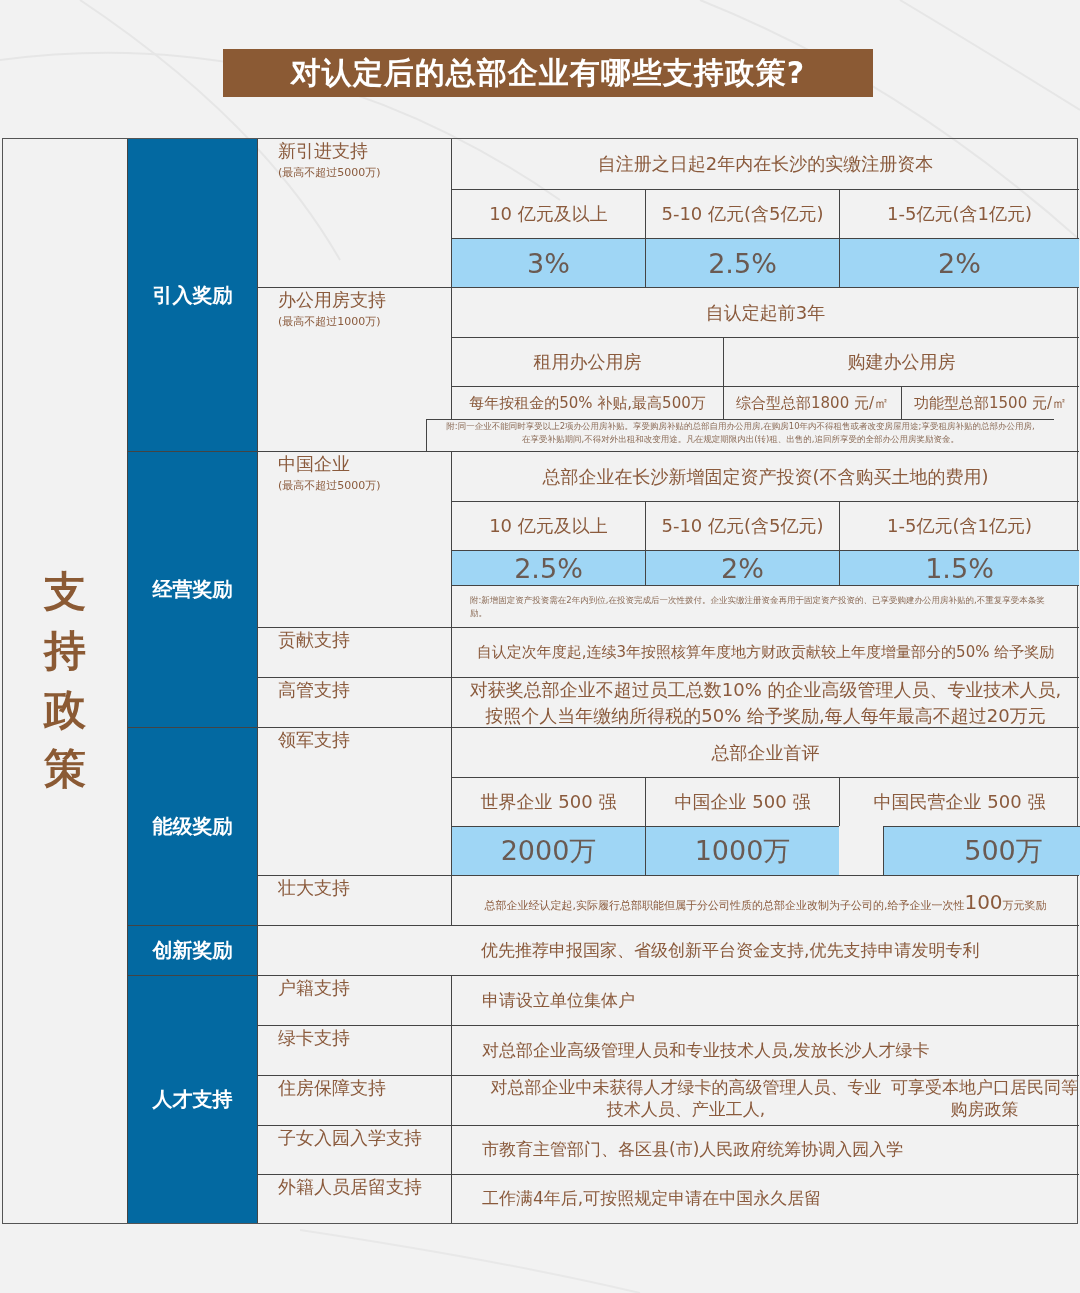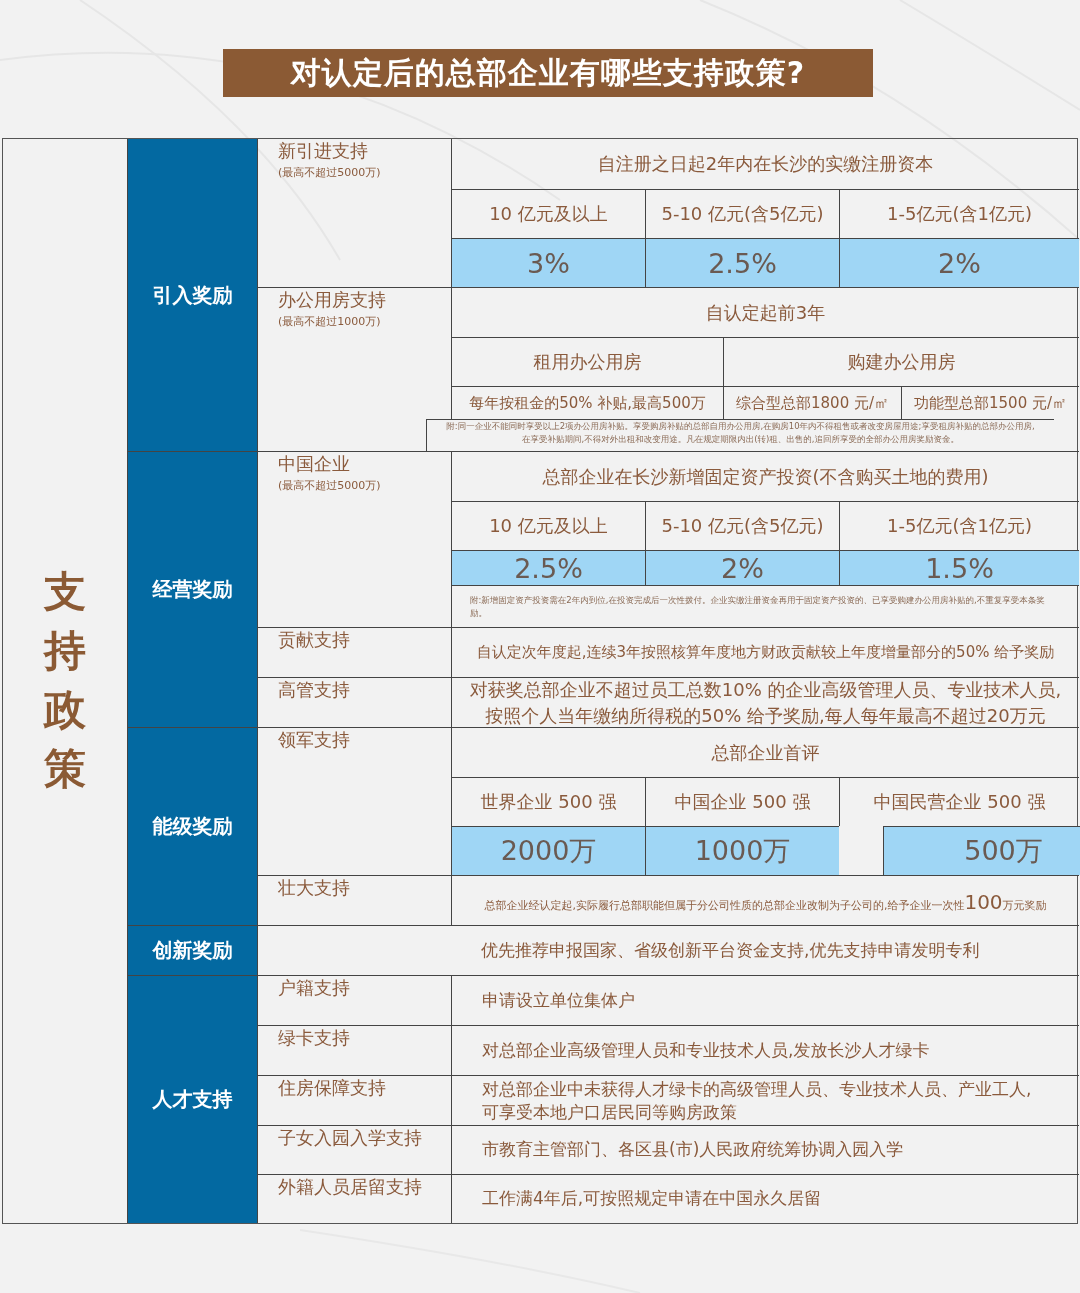--- a/index.html
+++ b/index.html
@@ -151,21 +151,21 @@
   <div class="cell desc-left bl bt" style="left:448px;top:836px;width:628px;height:50px;">申请设立单位集体户</div>
 
   <div class="cell sub bl bt" style="left:254px;top:886px;width:194px;height:50px;">
     <span class="main">绿卡支持</span>
   </div>
   <div class="cell desc-left bl bt" style="left:448px;top:886px;width:628px;height:50px;">对总部企业高级管理人员和专业技术人员,发放长沙人才绿卡</div>
 
   <div class="cell sub bl bt" style="left:254px;top:936px;width:194px;height:50px;">
     <span class="main">住房保障支持</span>
   </div>
-  <div class="cell desc-left bl bt" style="left:448px;top:936px;width:628px;height:50px;flex-direction:column;align-items:flex-start;justify-content:center;line-height:1.3;">
+  <div class="cell desc-left bl bt" style="left:448px;top:936px;width:628px;height:50px;flex-direction:row;align-items:flex-start;justify-content:center;line-height:1.3;text-align:center;">
     <span>对总部企业中未获得人才绿卡的高级管理人员、专业技术人员、产业工人,</span>
     <span>可享受本地户口居民同等购房政策</span>
   </div>
 
   <div class="cell sub bl bt" style="left:254px;top:986px;width:194px;height:49px;">
     <span class="main">子女入园入学支持</span>
   </div>
   <div class="cell desc-left bl bt" style="left:448px;top:986px;width:628px;height:49px;">市教育主管部门、各区县(市)人民政府统筹协调入园入学</div>
 
   <div class="cell sub bl bt" style="left:254px;top:1035px;width:194px;height:49px;">

